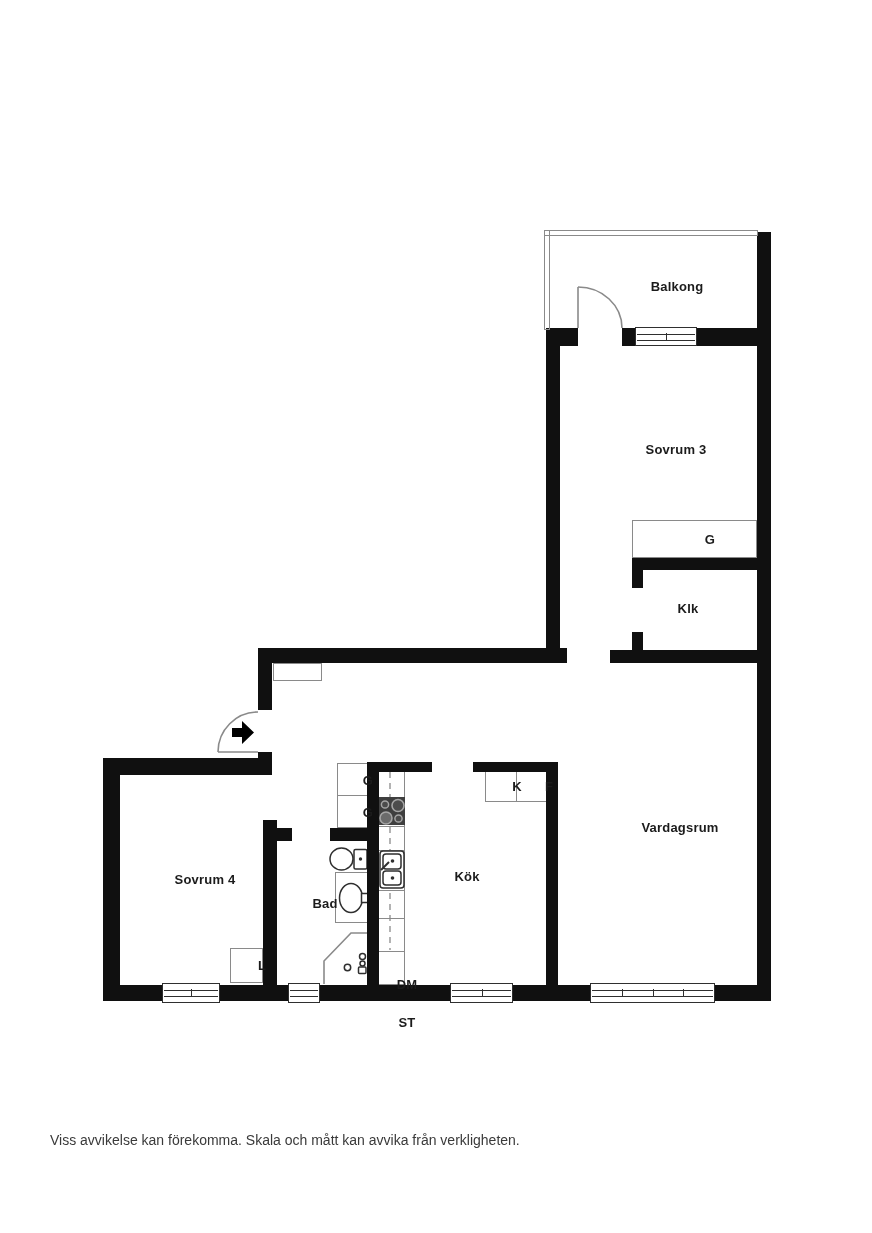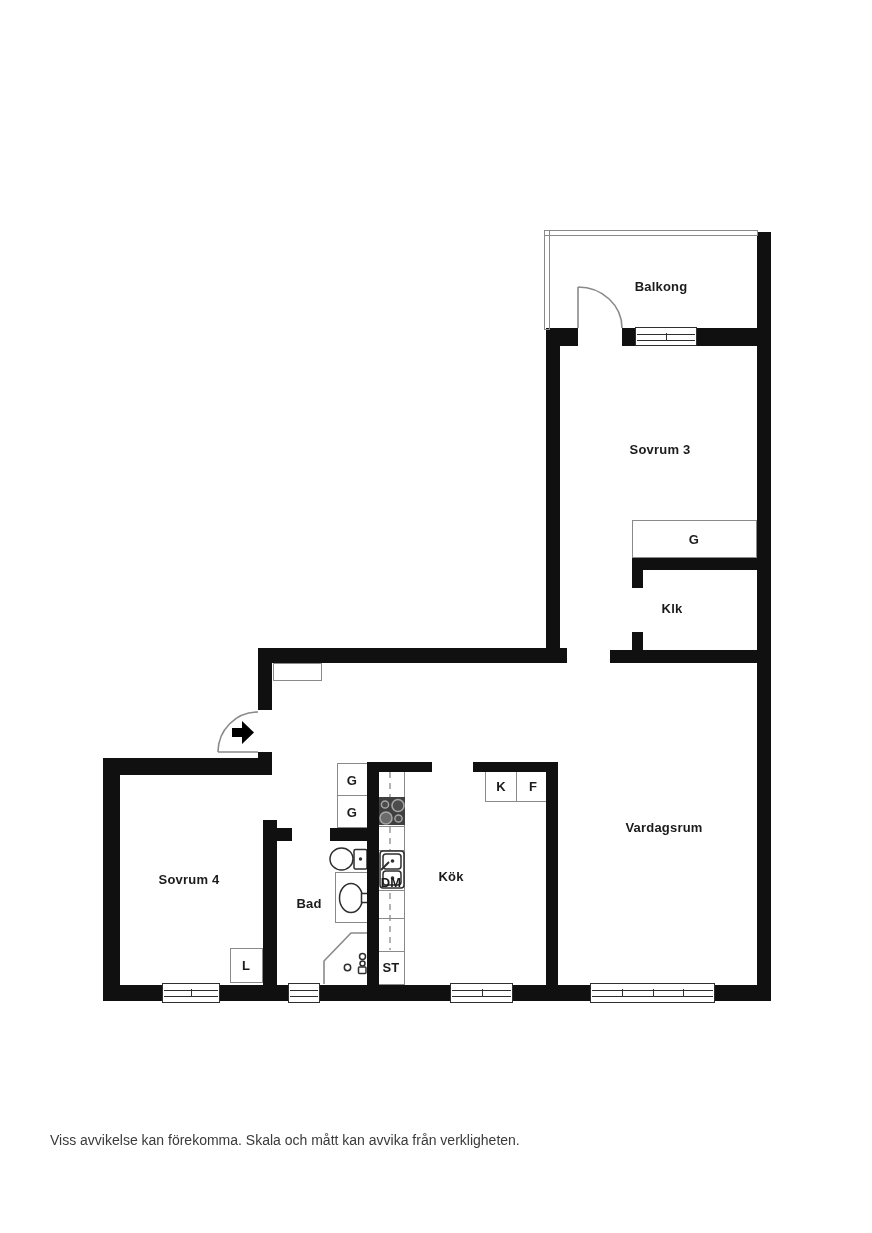--- a/index.html
+++ b/index.html
@@ -16,21 +16,21 @@
           font-family:"Liberation Sans",sans-serif;overflow:hidden;}
   .wall{position:absolute;background:var(--wall);display:block;}
   .bwall{position:absolute;box-sizing:border-box;border:1.5px solid var(--furniture-outline);background:transparent;display:block;}
   .fbox{position:absolute;box-sizing:border-box;border:1.5px solid var(--furniture-outline);background:#fff;display:block;}
   .fbox .hline{position:absolute;left:0;right:0;height:1px;background:var(--furniture-outline);display:block;}
   .window{position:absolute;background:#fff;border:1px solid var(--fixture-stroke);box-sizing:border-box;display:block;}
   .window .band{position:absolute;left:1px;right:1px;top:6px;height:5px;
                 border-top:1px solid var(--fixture-stroke);border-bottom:1px solid var(--fixture-stroke);display:block;}
   .window .vdiv{position:absolute;top:5px;height:8px;width:1px;background:var(--fixture-stroke);display:block;}
   .lbl{position:absolute;transform:translate(-50%,-50%);font-weight:bold;font-size:13px;
-       color:var(--text);white-space:nowrap;letter-spacing:.2px;}
+       color:var(--text);white-space:nowrap;letter-spacing:.2px;margin-left:16px;}
   .svglayer{position:absolute;left:0;top:0;z-index:2;}
   .furn{z-index:1;}
   .wall,.bwall{z-index:3;}
   .window{z-index:4;}
   .lbl{z-index:5;}
   .disclaimer{position:absolute;left:50px;top:1132px;font-size:14px;color:var(--disclaimer-text);
               font-weight:normal;z-index:5;text-align:right;}
   .fx{stroke:var(--fixture-stroke);fill:none;stroke-width:1.5;}
   .fxw{stroke:var(--fixture-stroke);fill:#fff;stroke-width:1.5;}
   .fxg{stroke:var(--furniture-outline);fill:none;stroke-width:1.6;}
@@ -164,18 +164,18 @@
   <span class="lbl" style="left:694px;top:539px">G</span>
   <span class="lbl" style="left:672px;top:608px">Klk</span>
   <span class="lbl" style="left:664px;top:827px">Vardagsrum</span>
   <span class="lbl" style="left:451px;top:876px">Kök</span>
   <span class="lbl" style="left:189px;top:879px">Sovrum 4</span>
   <span class="lbl" style="left:309px;top:903px">Bad</span>
   <span class="lbl" style="left:352px;top:780px">G</span>
   <span class="lbl" style="left:352px;top:812px">G</span>
   <span class="lbl" style="left:501px;top:786px">K</span>
   <span class="lbl" style="left:533px;top:786px">F</span>
-  <span class="lbl" style="left:391px;top:882px">DM</span>
-  <span class="lbl" style="left:391px;top:967px">ST</span>
+  <span class="lbl" style="left:391px;top:984px">DM</span>
+  <span class="lbl" style="left:391px;top:1022px">ST</span>
   <span class="lbl" style="left:246px;top:965px">L</span>
 
   <div class="disclaimer">Viss avvikelse kan förekomma. Skala och mått kan avvika från verkligheten.</div>
 </div>
 
 </body></html>

